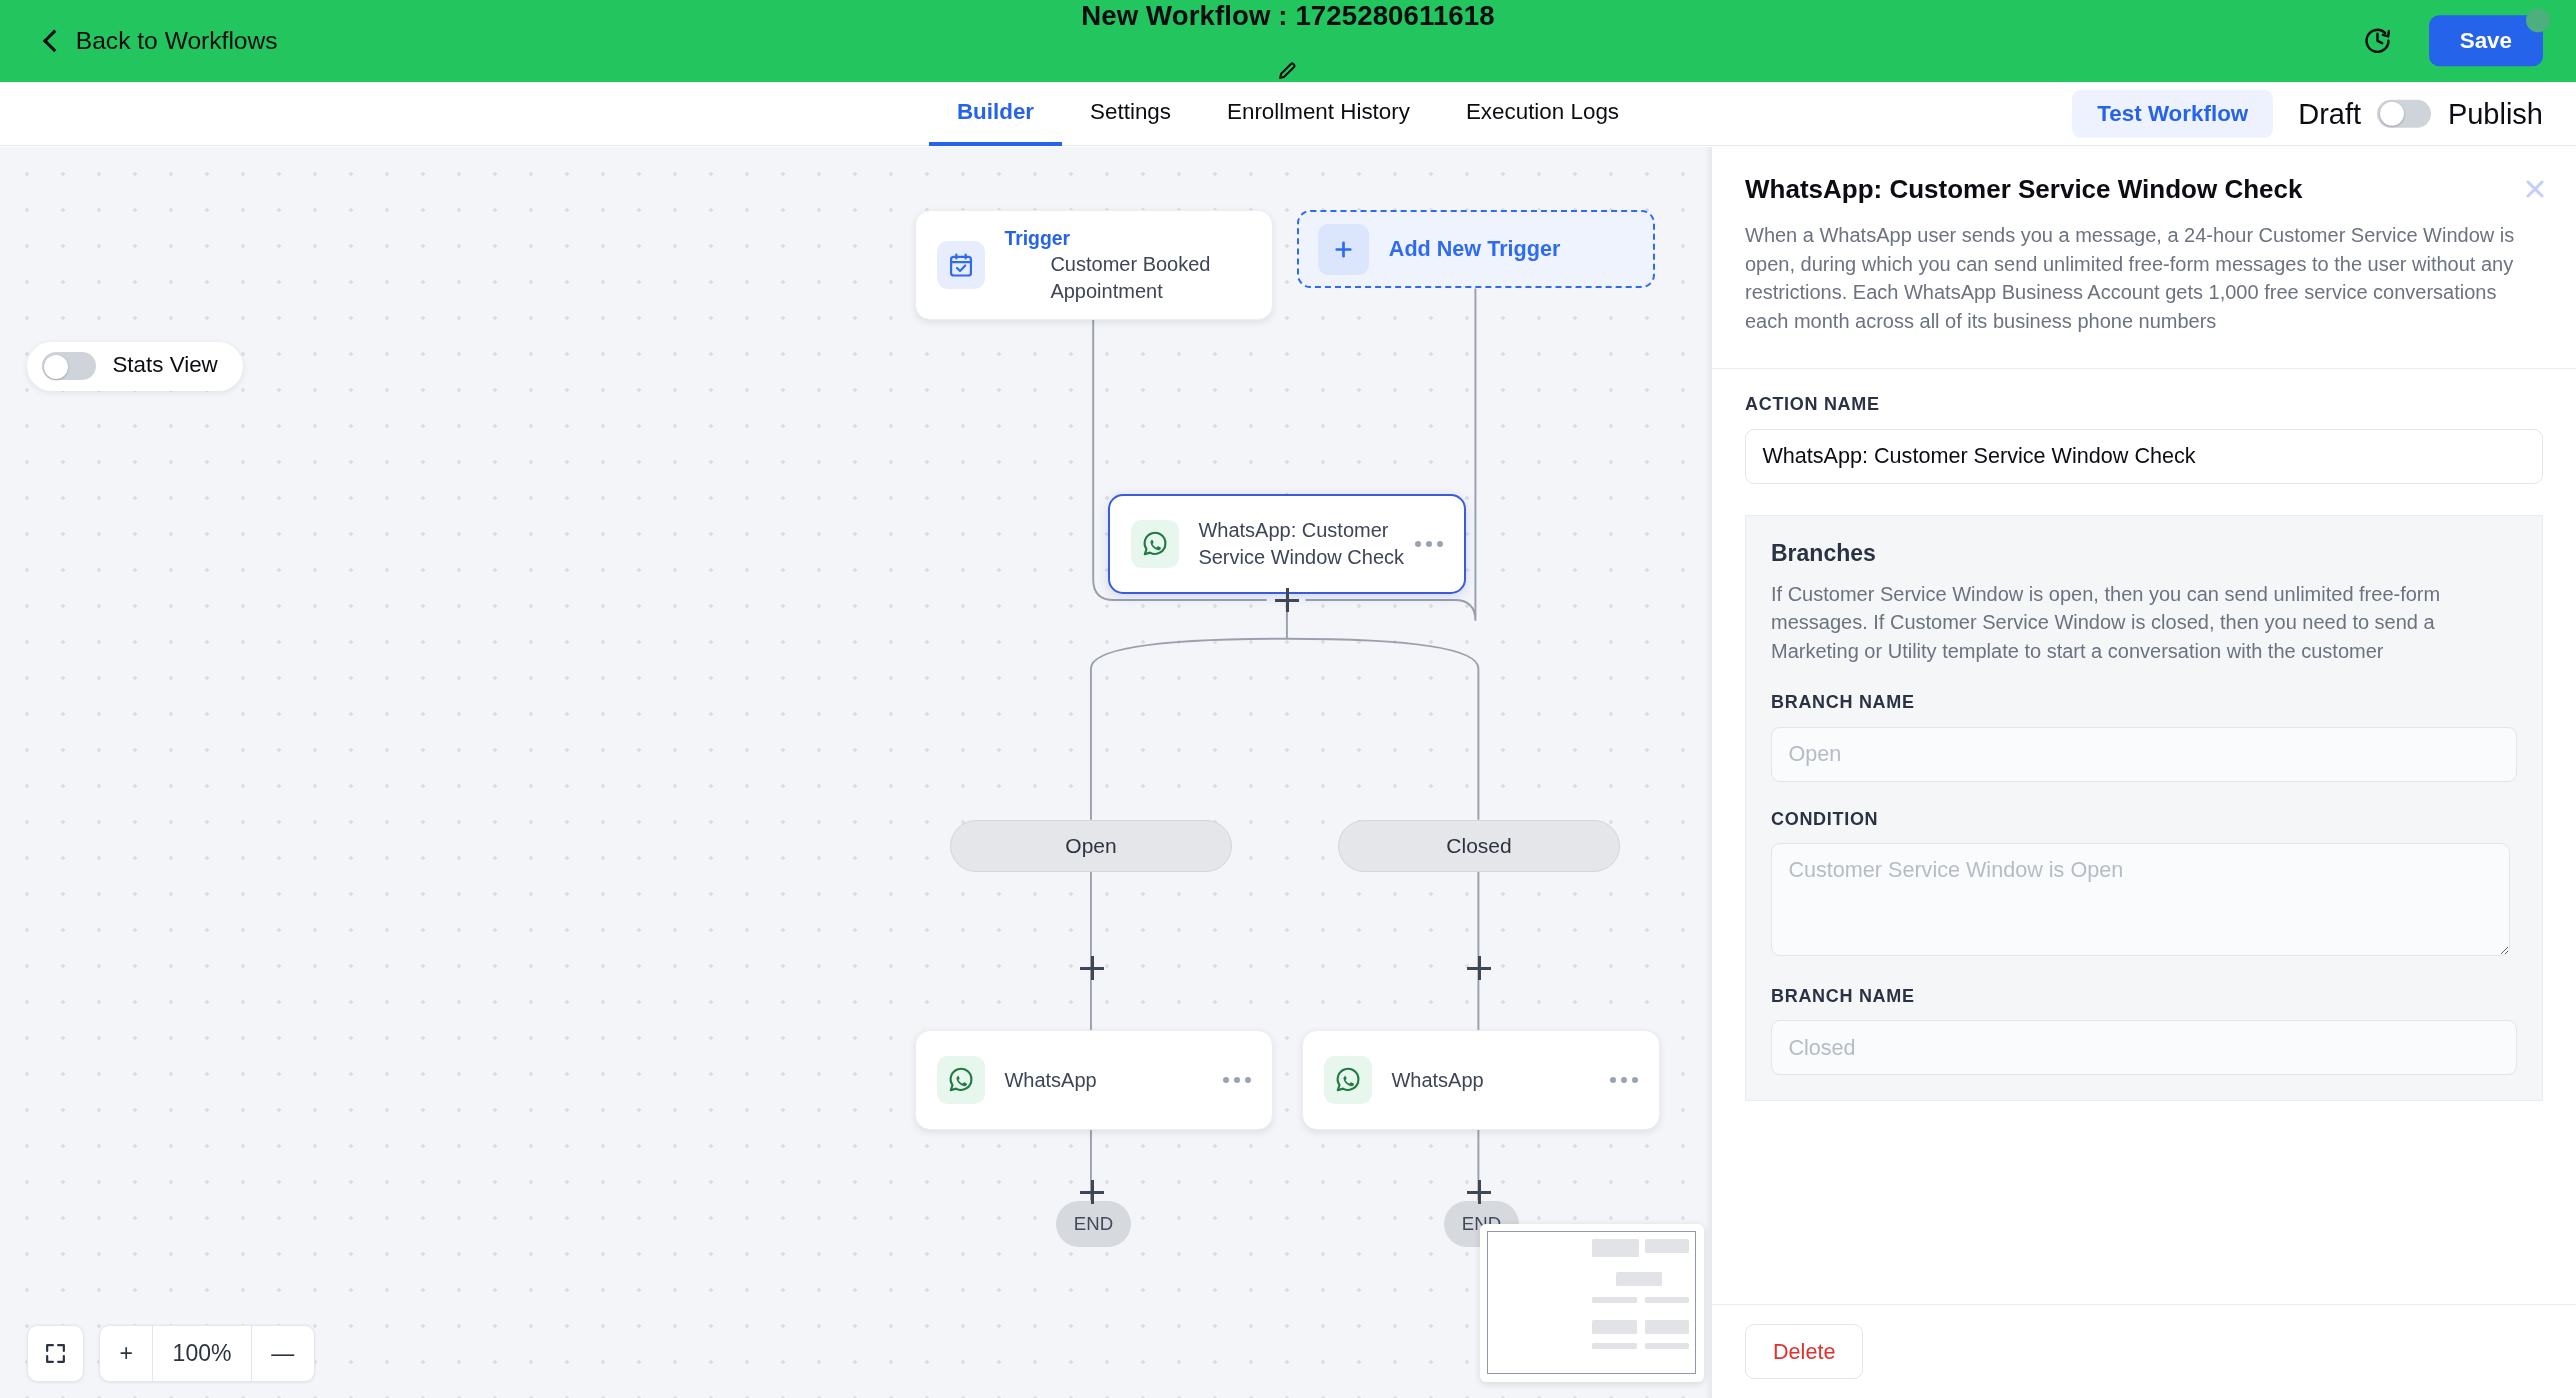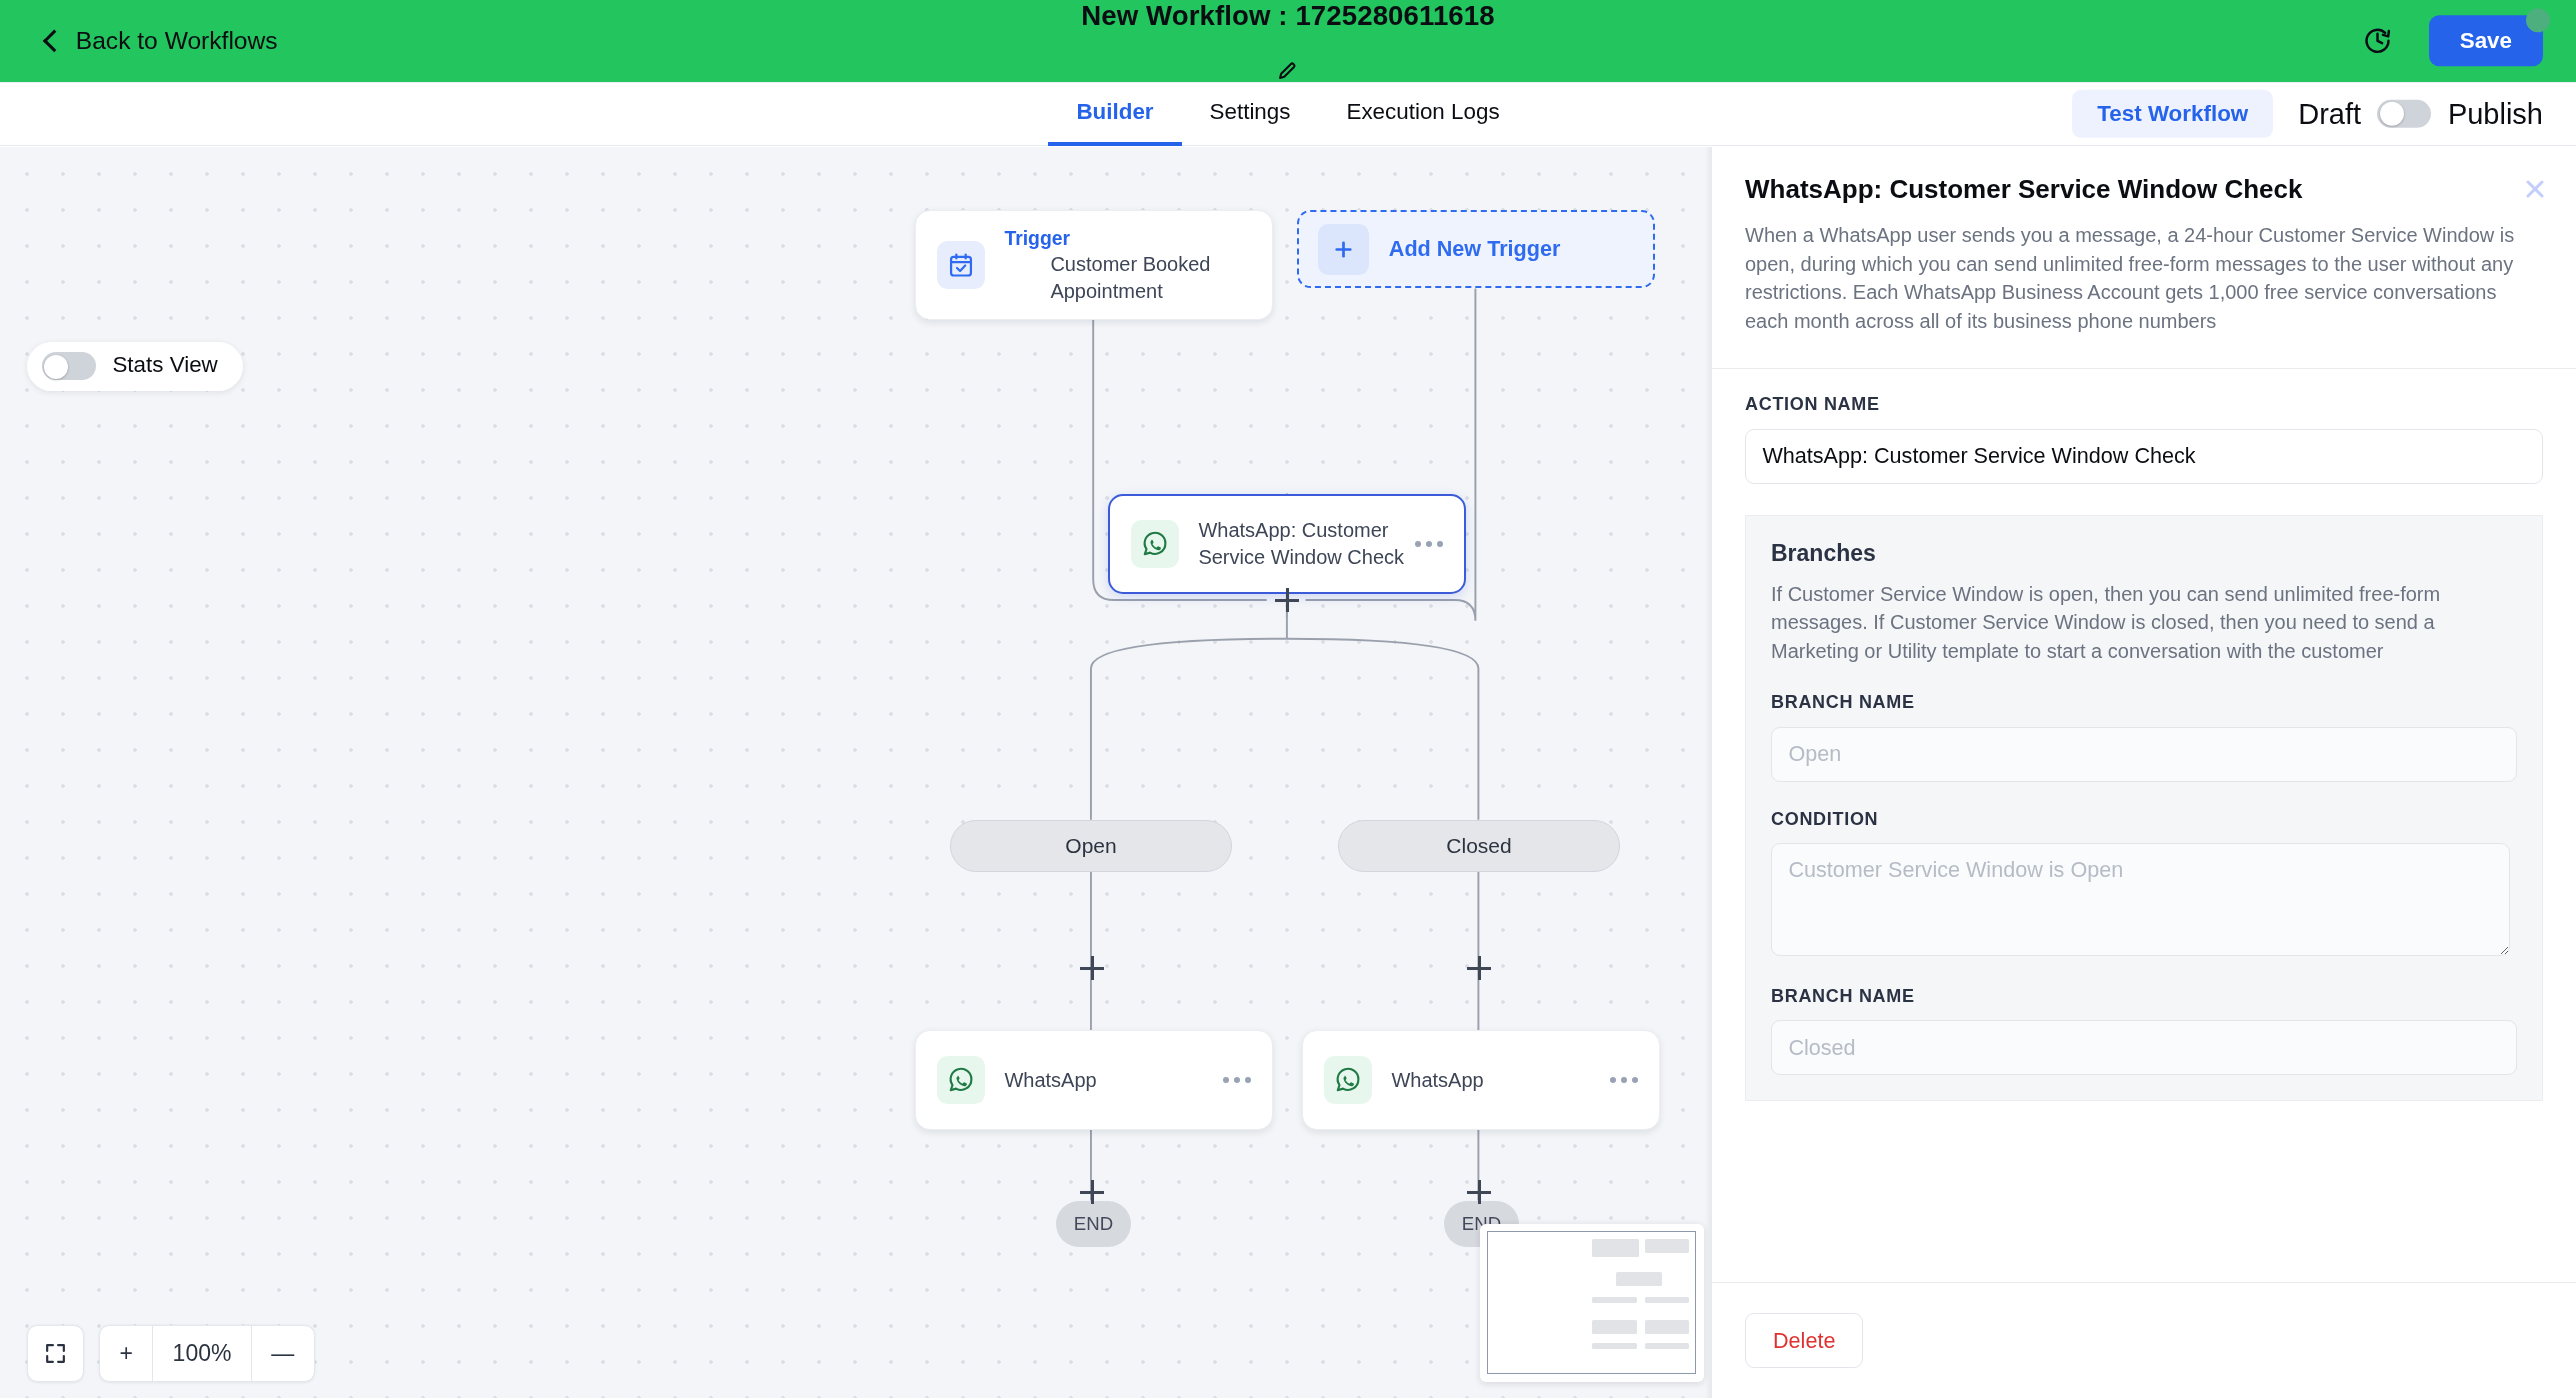--- a/index.html
+++ b/index.html
@@ -313,21 +313,21 @@
     width: 99%; height: 113px;
     border: 1.5px solid #e2e5ea; border-radius: 9px;
     background: #fafbfc;
     font-size: 21.6px; color: #0b0d12;
     font-family: "Liberation Sans", sans-serif;
     padding: 13.4px 16.4px; resize: vertical;
   }
   .cond-area::placeholder { color: #b6bcc6; }
 
   .panel-foot {
-    height: 116px; border-top: 1.5px solid #e9ebef;
+    height: 94px; border-top: 1.5px solid #e9ebef;
     display: flex; align-items: center; justify-content: space-between;
     padding: 0 33px;
     background: #fff;
   }
   .btn {
     border-radius: 9px; font-size: 21.6px;
     font-family: "Liberation Sans", sans-serif;
     cursor: pointer; padding: 13.4px 27px;
   }
   .btn-delete { background: #fff; border: 1.5px solid #e2e5ea; color: #e03131; }
@@ -368,20 +368,23 @@
   </div>
 </div>
 
 <div class="tabbar">
   <div class="tabs">
     <div class="tab active">
         <span>Builder</span>
       </div>
     <div class="tab">
         <span>Settings</span>
+      </div>
+    <div class="tab">
+        <span>Enrollment History</span>
       </div>
     <div class="tab">
         <span>Execution Logs</span>
       </div>
   </div>
 
   <div class="tabbar-right">
     <button class="test-wf-btn">Test Workflow</button>
     <div class="pub-wrap">
       <span class="pub-label">Draft</span>

